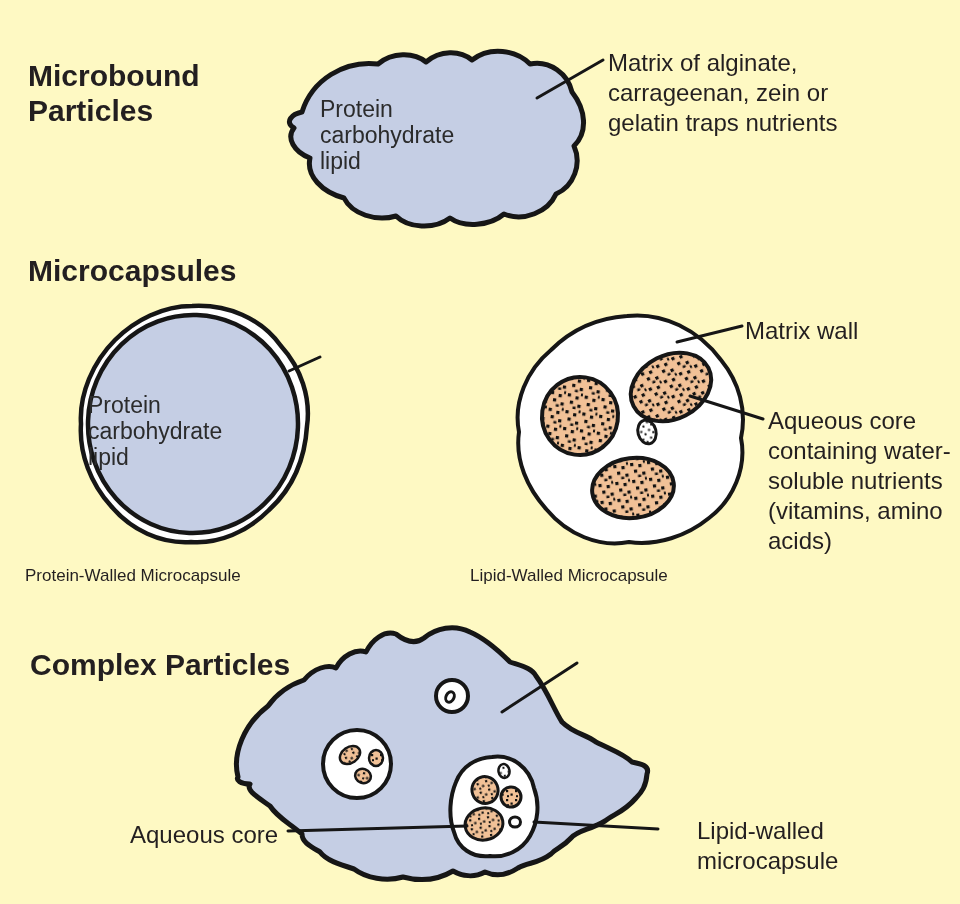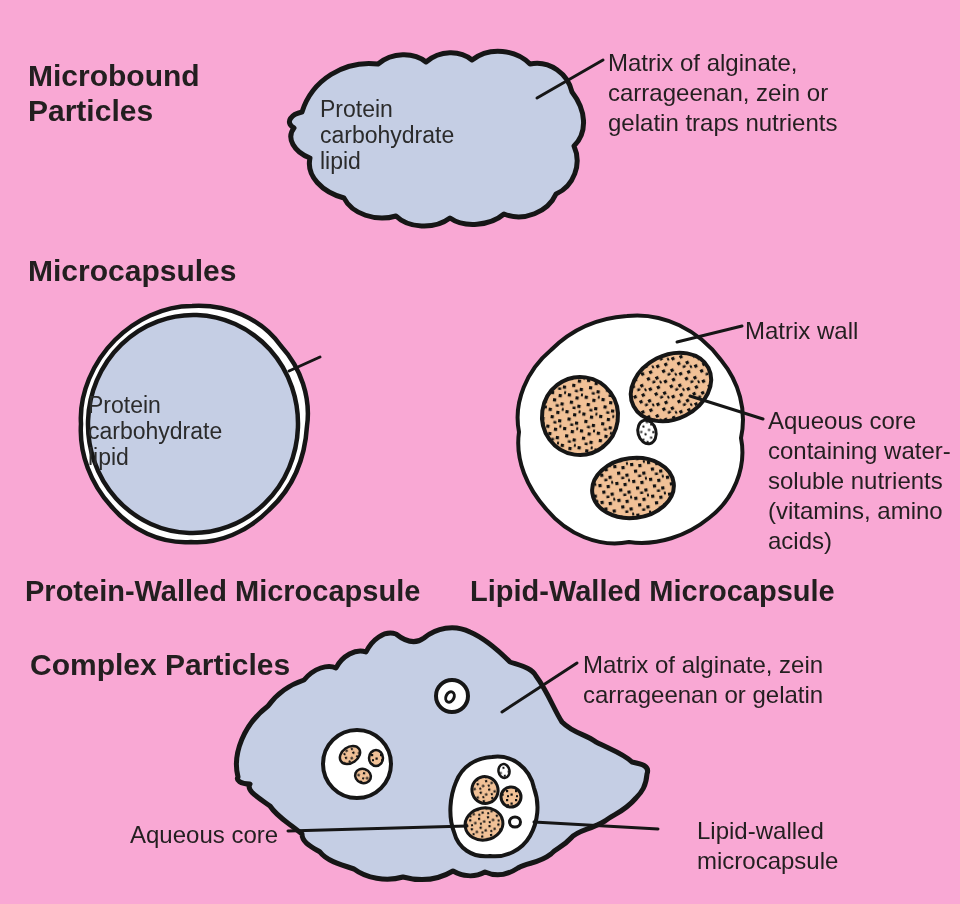--- a/index.html
+++ b/index.html
@@ -1,20 +1,20 @@
 <!DOCTYPE html>
 <html><head>
 <meta charset="utf-8">
 <style>
   html,body{margin:0;padding:0;background:#ffffff;}
-  .canvas{position:relative;width:960px;height:904px;background:#f9a8d4;overflow:hidden;
+  .canvas{position:relative;width:960px;height:904px;background:#fef9c3;overflow:hidden;
           font-family:"Liberation Sans", sans-serif;}
   .hd{position:absolute;font-weight:bold;font-size:30px;line-height:1.18;color:#231f20;
       white-space:pre-line;letter-spacing:0;}
-  .cap{position:absolute;font-weight:bold;font-size:29px;line-height:1.2;color:#231f20;white-space:nowrap;margin-top:8px;}
+  .cap{position:absolute;font-weight:normal;font-size:17px;line-height:1.2;color:#231f20;white-space:nowrap;}
   .lbl{position:absolute;font-size:24px;line-height:1.25;color:#231f20;white-space:pre-line;}
   .inlbl{position:absolute;font-size:23px;line-height:1.14;color:#2b2b2b;text-align:left;white-space:pre-line;}
   svg.shape{position:absolute;overflow:visible;}
   svg.overlay{position:absolute;left:0;top:0;pointer-events:none;}
 </style>
 </head>
 <body>
 
 <div class="canvas">
 
@@ -131,22 +131,20 @@
     <path fill="#ffffff" stroke="#161616" stroke-width="4" d="M 266 139 C 286 136, 304 150, 308 170 C 314 186, 312 204, 304 218
              C 296 232, 280 240, 264 238 C 246 240, 232 230, 228 214
              C 222 198, 224 178, 230 164 C 236 148, 250 140, 266 139 Z"></path>
     <ellipse cx="278" cy="153" rx="5.5" ry="7" transform="rotate(-10 278 153)" fill="url(#dotsWh)" stroke="#161616" stroke-width="2.5"></ellipse>
     <ellipse cx="259" cy="172" rx="13" ry="13.5" transform="rotate(-20 259 172)" fill="url(#dotsSm)" stroke="#161616" stroke-width="3"></ellipse>
     <ellipse cx="285" cy="179" rx="10" ry="10" fill="url(#dotsSm)" stroke="#161616" stroke-width="3"></ellipse>
     <ellipse cx="258" cy="206" rx="19" ry="16" transform="rotate(-10 258 206)" fill="url(#dotsSm)" stroke="#161616" stroke-width="3"></ellipse>
     <ellipse cx="289" cy="204" rx="5.5" ry="5" fill="#ffffff" stroke="#161616" stroke-width="3"></ellipse>
   </svg>
 
-  <div class="lbl" style="left:583px;top:650px">Matrix of alginate, zein
-carrageenan or gelatin</div>
 
   <div class="lbl" style="left:130px;top:820px">Aqueous core</div>
 
   <div class="lbl" style="left:697px;top:816px">Lipid-walled
 microcapsule</div>
 
   <svg class="overlay" width="960" height="904" viewBox="0 0 960 904">
     <line x1="537" y1="98" x2="603" y2="60" stroke="#161616" stroke-width="3" stroke-linecap="round"></line>
     <line x1="289" y1="371" x2="320" y2="357" stroke="#161616" stroke-width="3" stroke-linecap="round"></line>
     <line x1="677" y1="342" x2="742" y2="326" stroke="#161616" stroke-width="3" stroke-linecap="round"></line>

